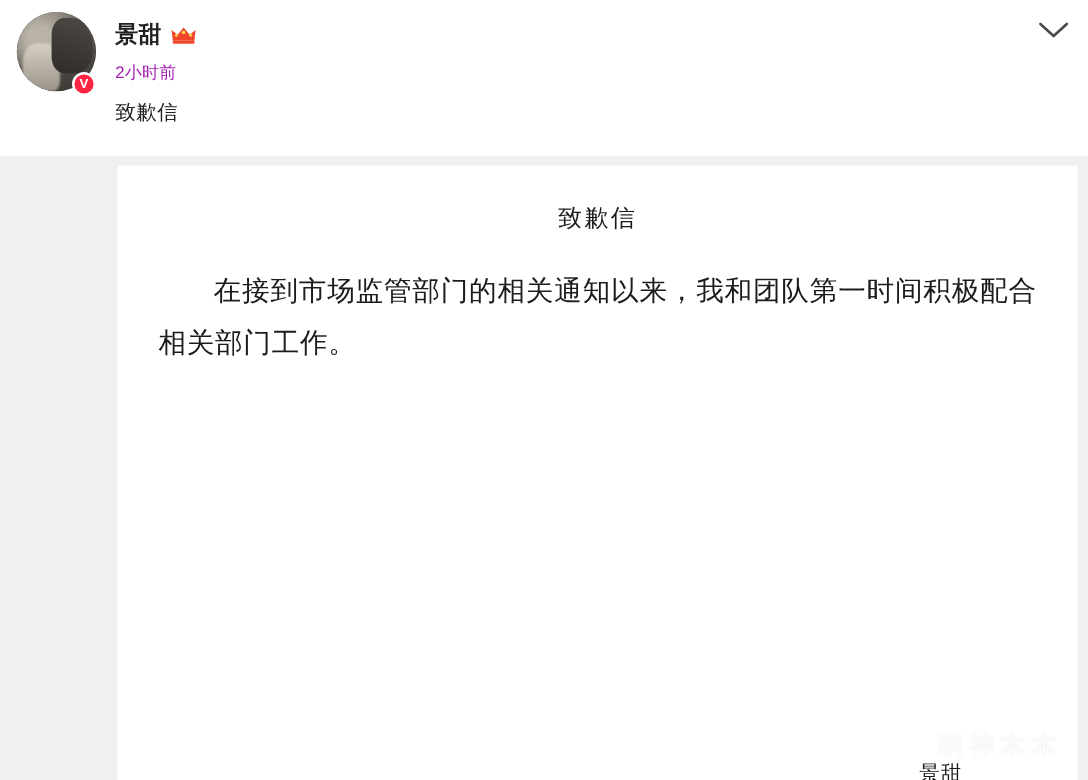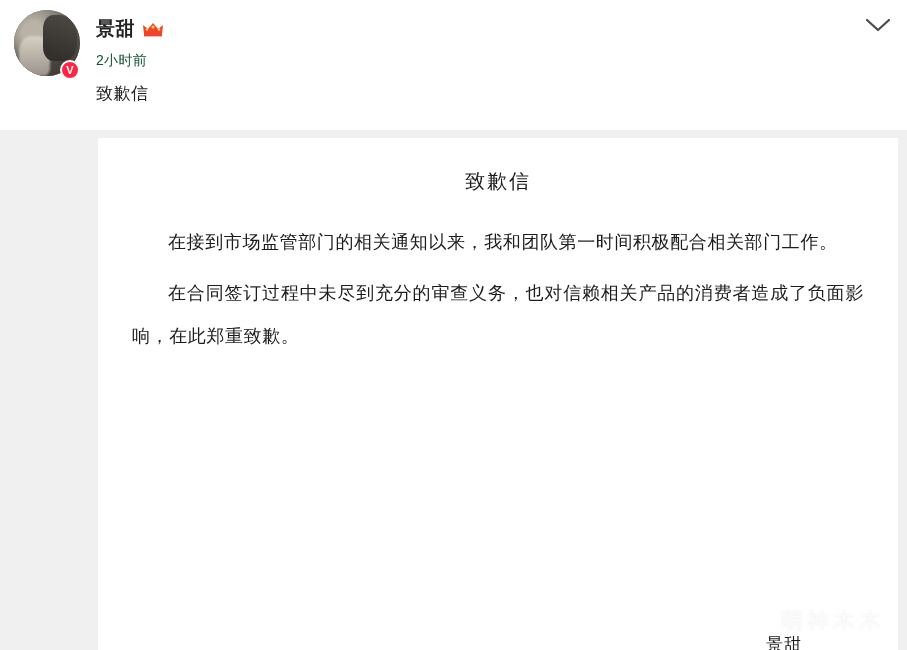--- a/index.html
+++ b/index.html
@@ -101,21 +101,21 @@
   }
   .crown-icon {
     width: 22px;
     height: 16px;
     position: relative;
     display: inline-block;
   }
   .crown-icon svg { display: block; }
   .timestamp {
     font-size: 14px;
-    color: #14532d;
+    color: #a21caf;
     margin-top: 10px;
     letter-spacing: 0.3px;
   }
   .post-text {
     font-size: 17px;
     color: #222222;
     margin-top: 12px;
     letter-spacing: 0.5px;
   }
   .collapse-btn {
@@ -152,21 +152,21 @@
     text-align: center;
     font-size: 20px;
     color: #1a1a1a;
     letter-spacing: 2px;
     margin-top: 30px;
     font-family: "Liberation Serif", serif;
     font-weight: normal;
   }
   .letter-body {
     margin-top: 26px;
-    font-size: 18px;
+    font-size: 23px;
     line-height: 43px;
     color: #1c1c1c;
     font-family: "Liberation Serif", serif;
     letter-spacing: 0.6px;
     text-align: justify;
   }
   .letter-body p {
     margin: 0 0 8px 0;
     text-indent: 2em;
   }
@@ -244,21 +244,20 @@
   </div>
 
   <div class="letter-area">
     <div class="left-gutter"></div>
     <div class="right-gutter"></div>
 
     <div class="letter-sheet">
       <div class="letter-title">致歉信</div>
       <div class="letter-body">
         <p>在接到市场监管部门的相关通知以来，我和团队第一时间积极配合相关部门工作。</p>
-        <p>在合同签订过程中未尽到充分的审查义务，也对信赖相关产品的消费者造成了负面影响，在此郑重致歉。</p>
       </div>
       <div class="signature">景甜</div>
     </div>
 
     <div class="watermark">萌神木木</div>
   </div>
 
 </div>
 
 </body></html>

